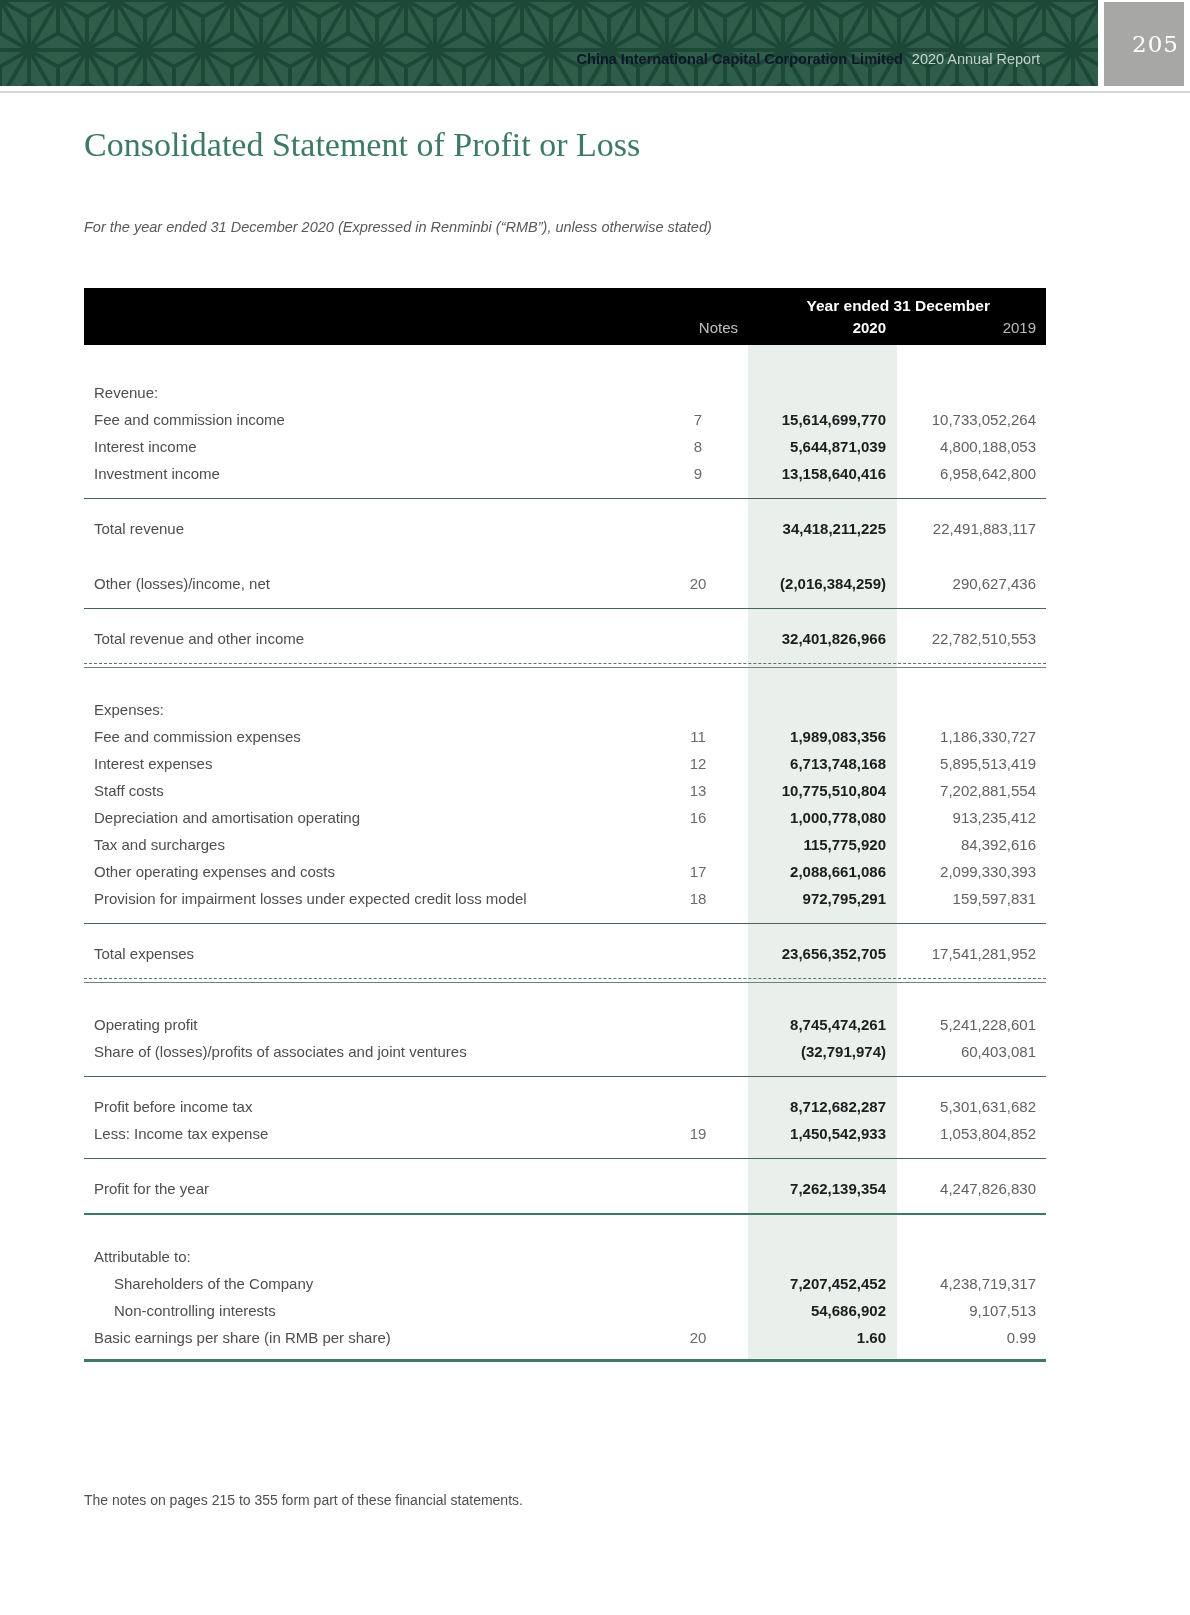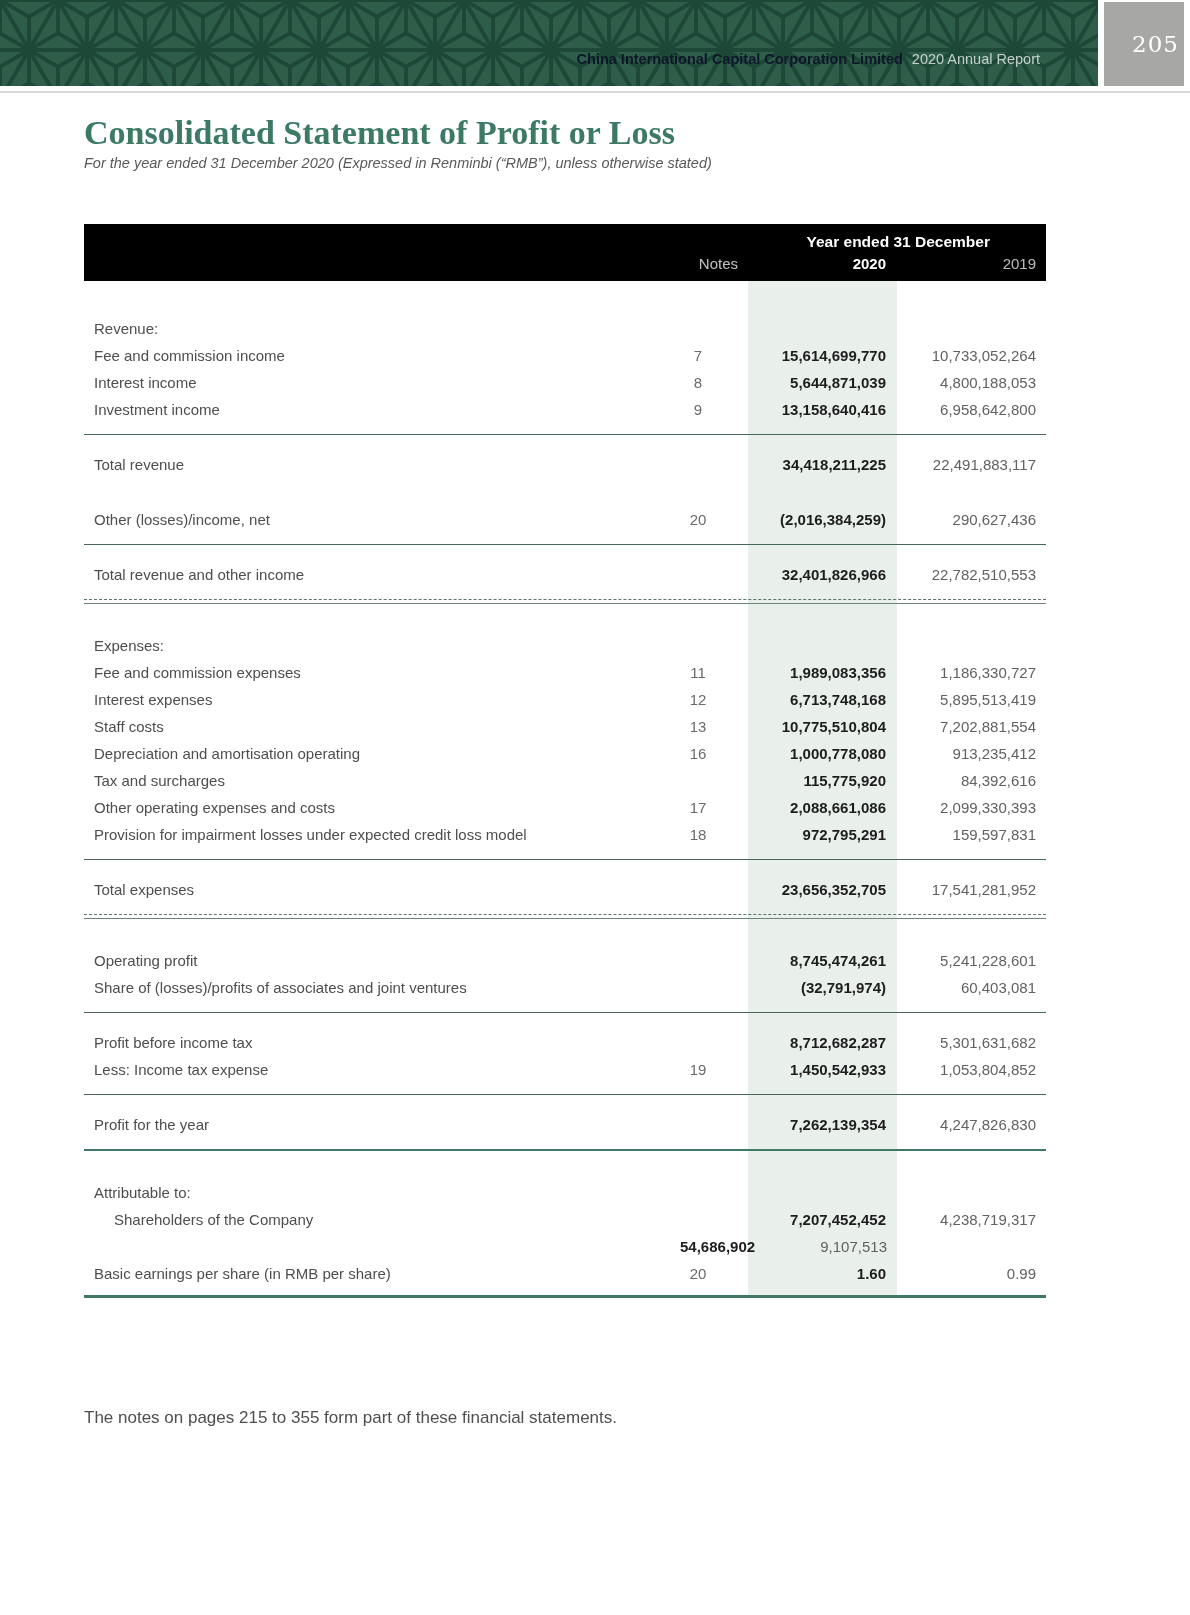--- a/index.html
+++ b/index.html
@@ -30,26 +30,26 @@
     padding-left:28px;
   }
   .banner-underline {
     width:1190px; height:2px; background:#d9d9d9; margin-top:5px;
   }
 
   
   .content { padding:0 144px 0 84px; }
 
   .doc-title {
-    font-family:"Liberation Serif", serif; font-weight:700;
+    font-family:"Liberation Serif", serif; font-weight:400;
     color:#3c7a64; font-size:34px; line-height:40px;
-    padding-top:20px;
+    padding-top:32px;
   }
   .doc-subtitle {
-    font-style:italic;
+    margin-top:52px; font-style:italic;
     color:#595959; font-size:14.5px; line-height:20px;
   }
 
   
   .fin-table { margin-top:51px; width:962px; }
 
   .thead {
     position:relative; height:57px; background:#000000; color:#ffffff;
   }
   .thead-group {
@@ -87,22 +87,22 @@
 
   .gap { position:relative; } .gap-md { height:16px; }
   .gap-lg { height:28px; } .gap-xl { height:28px; }
 
   .rule { position:relative; height:12px; border-bottom:1px solid #47655a; }
   .rule.dashed { border-bottom:1px dashed #5a756b; }
   .rule.afterdash { height:4px; border-bottom:1px solid #6d847b; }
   .rule.green2 { height:13px; border-bottom:2px solid #3f7965; }
 
   .footnote {
-    position:absolute; left:84px; top:1408px;
-    font-size:17px; color:#4f4f4f;
+    position:absolute; left:84px; top:1492px;
+    font-size:14px; color:#4f4f4f;
   }
 </style>
 </head>
 <body>
 
 <header class="banner">
   <div class="banner-pattern">
     <svg width="100%" height="100%" xmlns="http://www.w3.org/2000/svg">
       <defs>
         <pattern id="asanoha" patternUnits="userSpaceOnUse" width="58" height="100">
@@ -299,20 +299,21 @@
           <div class="v20"></div>
           <div class="v19"></div>
         </div>
         <div class="row">
           <div class="lbl indent">Shareholders of the Company</div>
           <div class="note"></div>
           <div class="v20">7,207,452,452</div>
           <div class="v19">4,238,719,317</div>
         </div>
         <div class="row">
+          <div class="lbl indent">Non-controlling interests</div>
           <div class="note"></div>
           <div class="v20">54,686,902</div>
           <div class="v19">9,107,513</div>
         </div>
         <div class="row">
           <div class="lbl">Basic earnings per share (in RMB per share)</div>
           <div class="note">20</div>
           <div class="v20">1.60</div>
           <div class="v19">0.99</div>
         </div>

